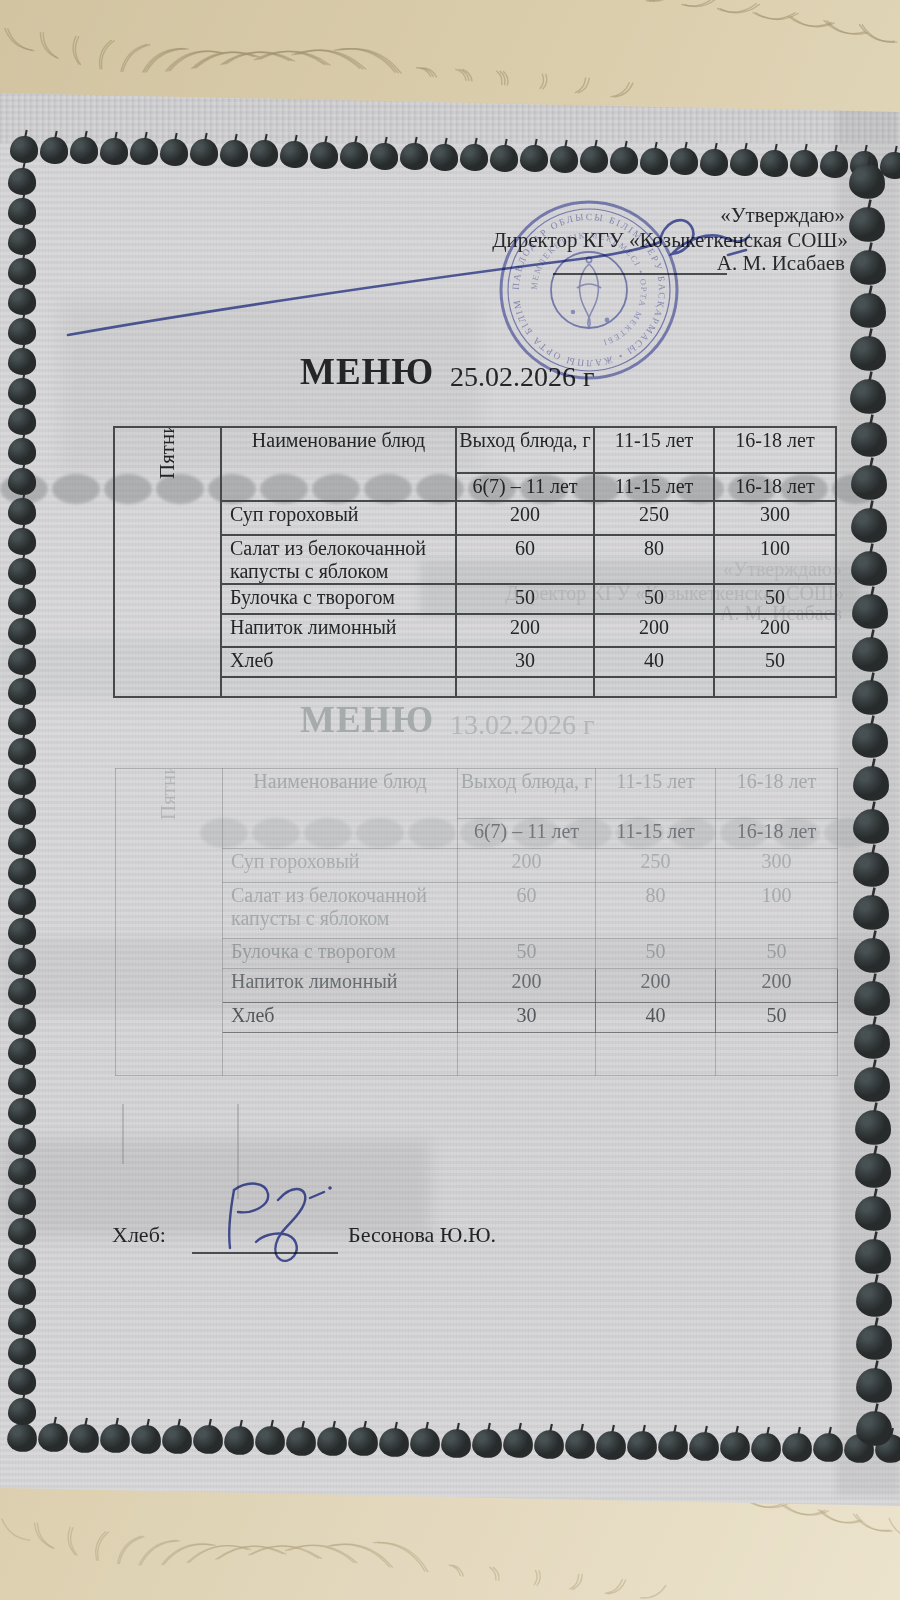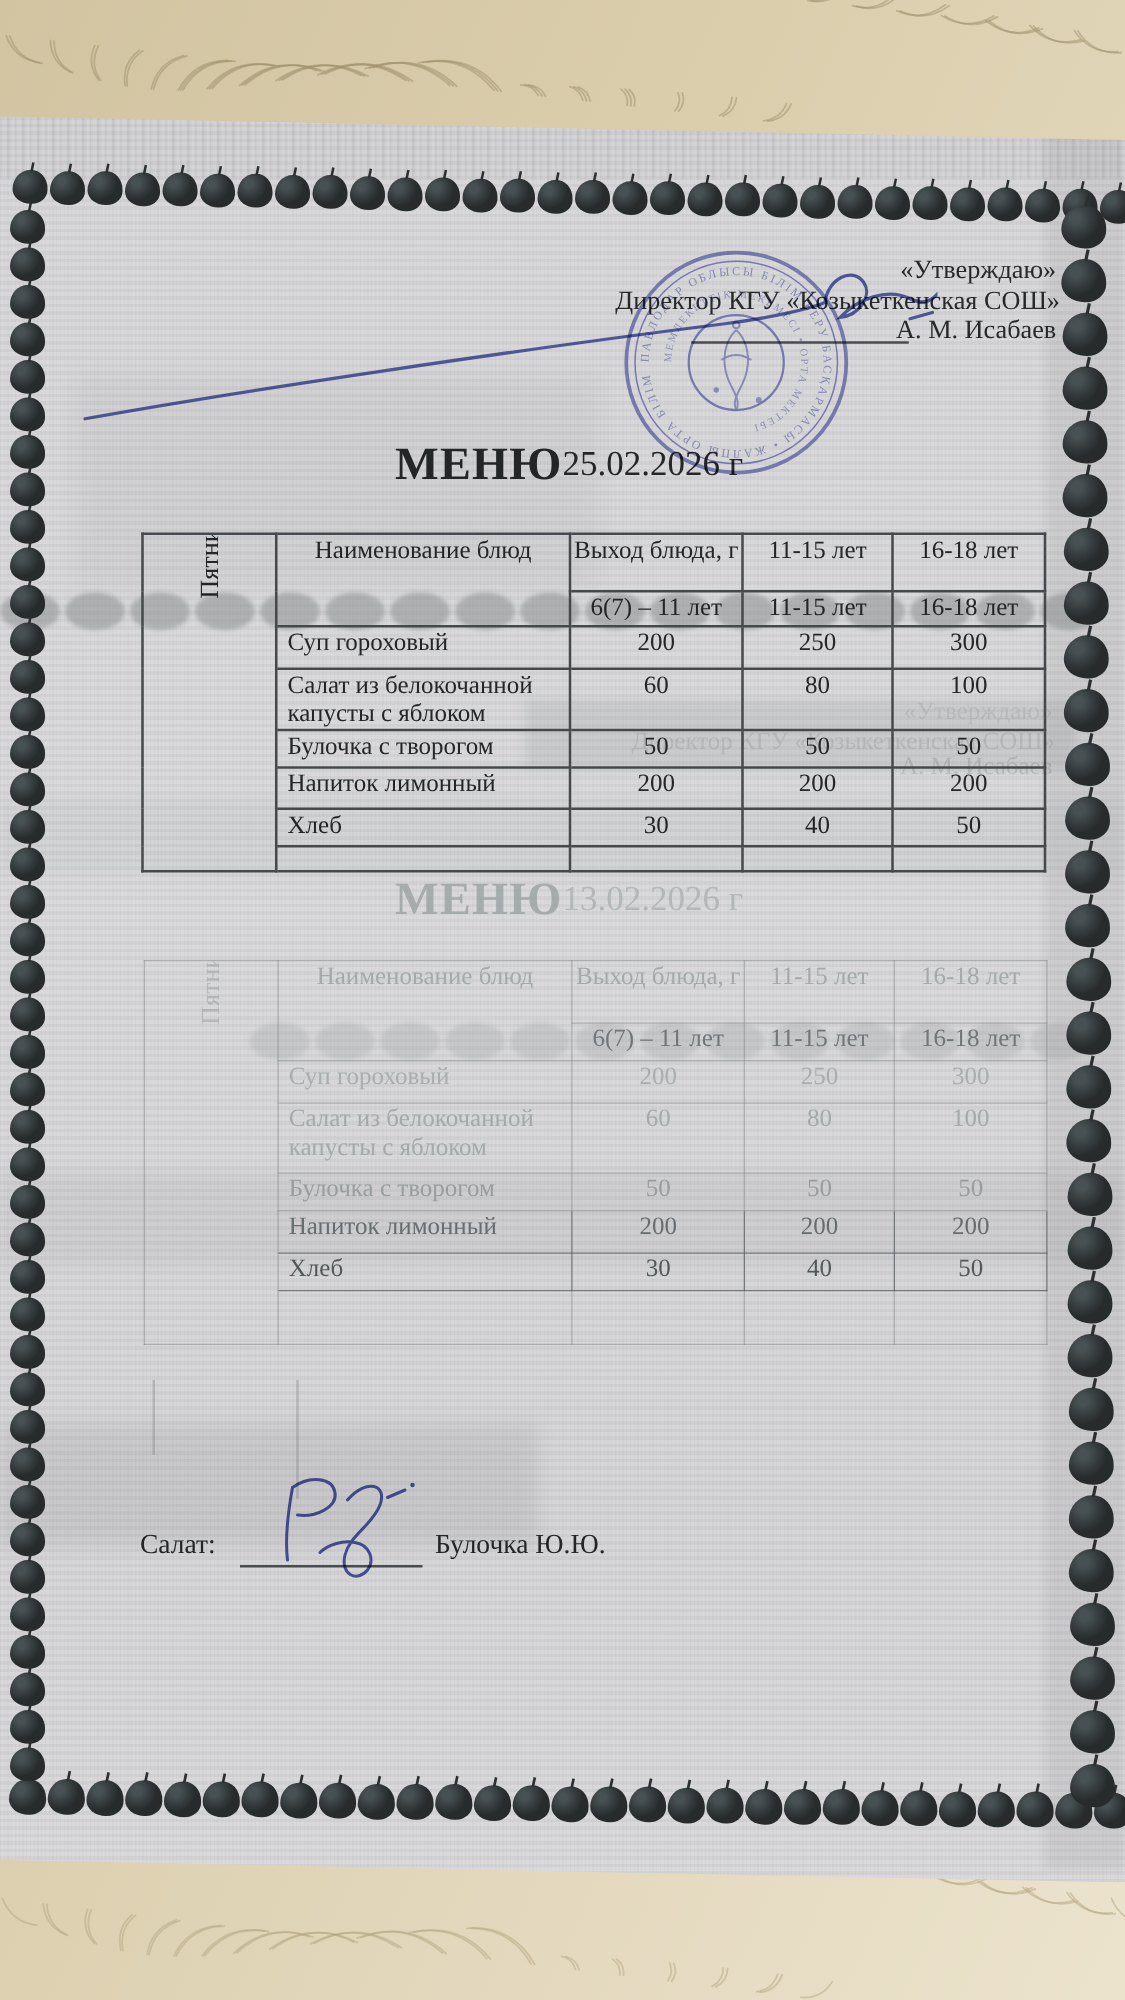--- a/index.html
+++ b/index.html
@@ -38,21 +38,21 @@
   .apple.lg{transform:scale(1.28);}
   .apple.b{transform:scale(1.06);}
   .apple.bleed{background:#85898b;border-radius:50%;width:48px;height:30px;filter:blur(1.6px);opacity:.5;z-index:2;}
   .apple.bleed::before{display:none;}
   .apple.bleed2{opacity:.2;}
 
   .approval{position:absolute;font-size:21px;color:#26282a;z-index:4;white-space:nowrap;}
   .ghosttxt{position:absolute;color:#5a5f62;z-index:2;white-space:nowrap;filter:blur(.6px);}
   .sigline{position:absolute;height:2px;background:#4a4d4f;z-index:4;}
 
-  .title-row{position:absolute;left:300px;top:350px;display:flex;align-items:center;z-index:4;margin-left:16px;}
+  .title-row{position:absolute;left:300px;top:350px;display:flex;align-items:flex-end;gap:16px;z-index:4;}
   .title-menu{font-size:37px;font-weight:bold;letter-spacing:1px;}
   .title-date{font-size:28px;}
   .ghost-title{filter:blur(.5px);}
   .ghost-title .title-menu{color:#9aa0a2;opacity:.8;}
   .ghost-title .title-date{color:#adb2b4;opacity:.85;}
 
   table{border-collapse:collapse;table-layout:fixed;position:absolute;z-index:3;background:transparent;font-size:20px;}
   td{border:2px solid #46494c;padding:1px 6px 0 8px;vertical-align:top;overflow:hidden;}
   .c-num,.c-h{text-align:center;padding-left:2px;padding-right:2px;}
   .c-day{padding:0;}
@@ -559,23 +559,23 @@
           <td></td>
           <td></td>
           <td></td>
         </tr>
   </tbody>
     </table>
 
   <div class="gline" style="left:122px;top:1104px;height:60px;"></div>
   <div class="gline" style="left:237px;top:1104px;height:95px;"></div>
 
-  <div class="footer-row">Салат:</div>
+  <div class="footer-row">Хлеб:</div>
   <div class="sigline" style="left:192px;top:1252px;width:146px;height:1.6px;"></div>
-  <div class="footer-name">Булочка Ю.Ю.</div>
+  <div class="footer-name">Бесонова Ю.Ю.</div>
 
   <svg class="sig" style="left:198px;top:1168px;" width="150" height="110" viewBox="0 0 150 110">
     <g stroke="#3f4da5" stroke-width="2.4" fill="none" stroke-linecap="round" opacity=".9">
       <path d="M36,22 C32,44 30,64 32,80"></path>
       <path d="M36,22 C50,12 68,14 70,26 C72,38 54,46 40,44"></path>
       <path d="M80,32 C96,14 112,20 106,36 C100,52 82,60 78,76 C74,92 88,98 96,88 C102,80 98,68 86,66 C76,64 64,68 58,74"></path>
       <path d="M112,30 l14,-6"></path>
       <circle cx="132" cy="20" r="1.8" fill="#3f4da5" stroke="none"></circle>
     </g>
   </svg>

